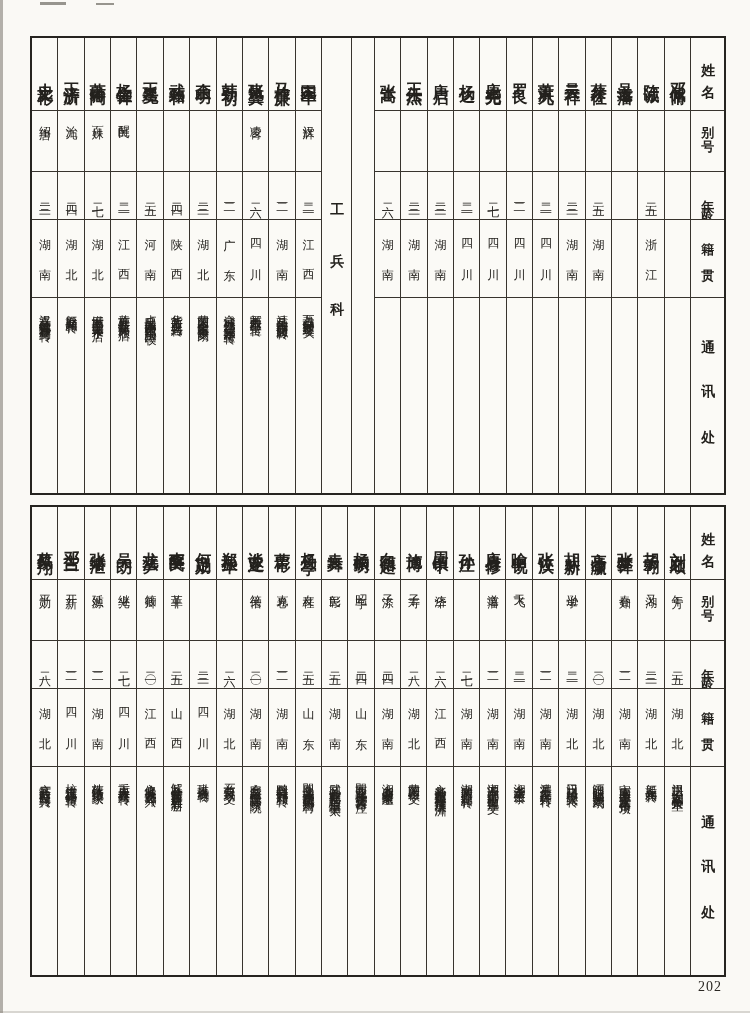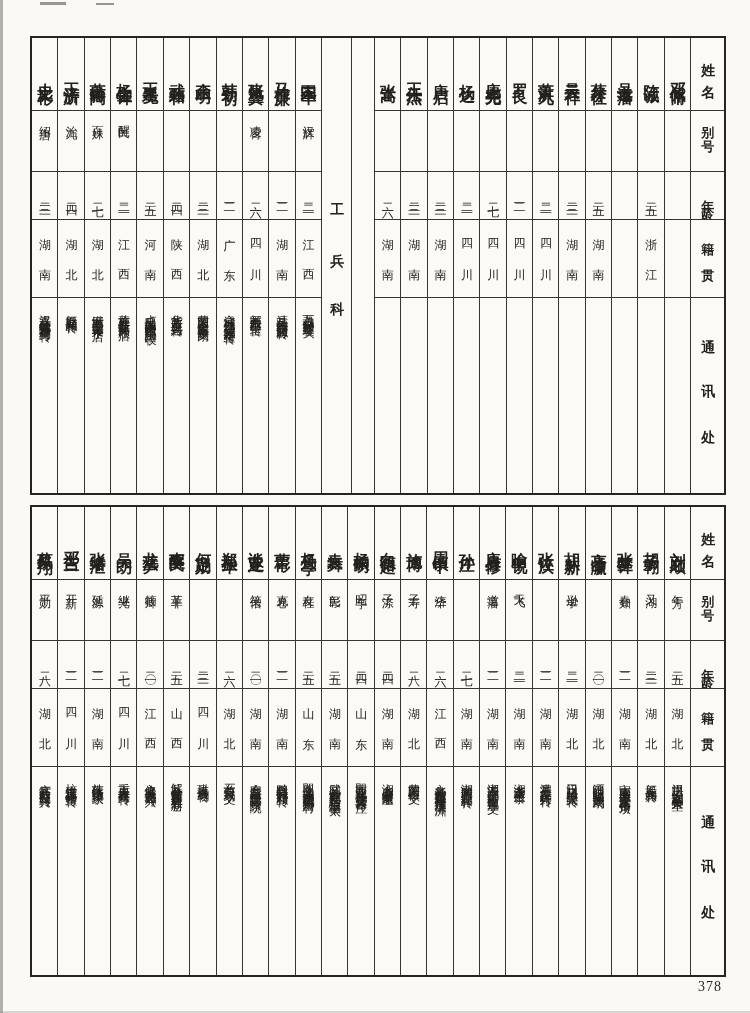--- a/index.html
+++ b/index.html
@@ -902,14 +902,14 @@
         </div>
         <div class="cell r-origin">
           <div class="vt">湖北</div>
         </div>
         <div class="cell r-address">
           <div class="vt">广济县西门蔡聚兴转</div>
         </div>
       </div>
     </div>
 
-  <div class="pagenum">378</div>
+  <div class="pagenum">202</div>
 </div>
 
 </body></html>

